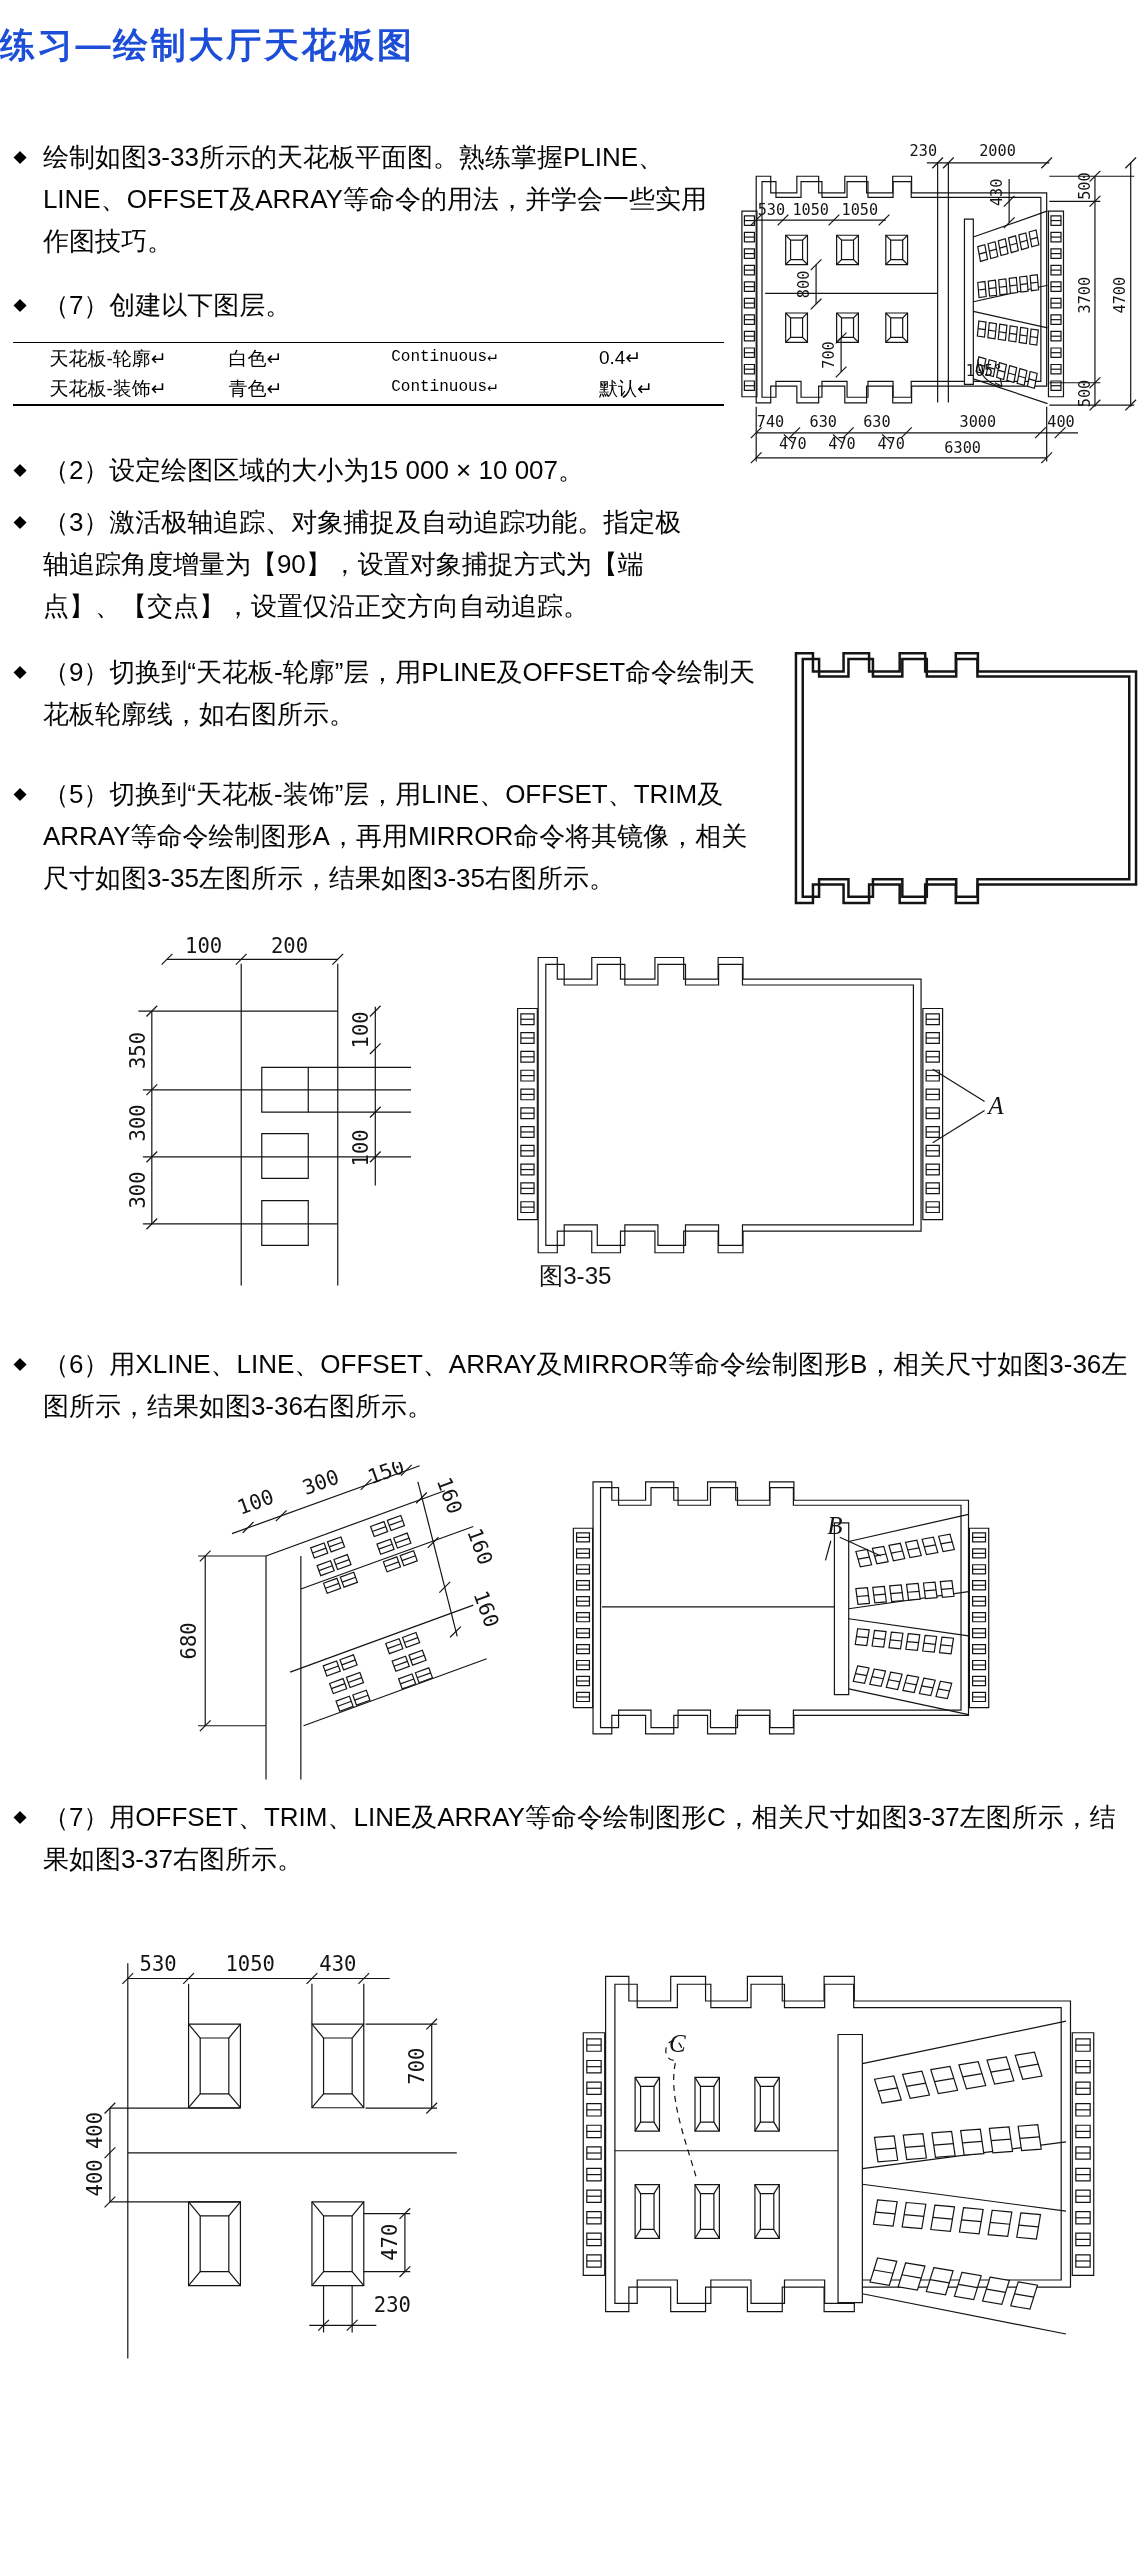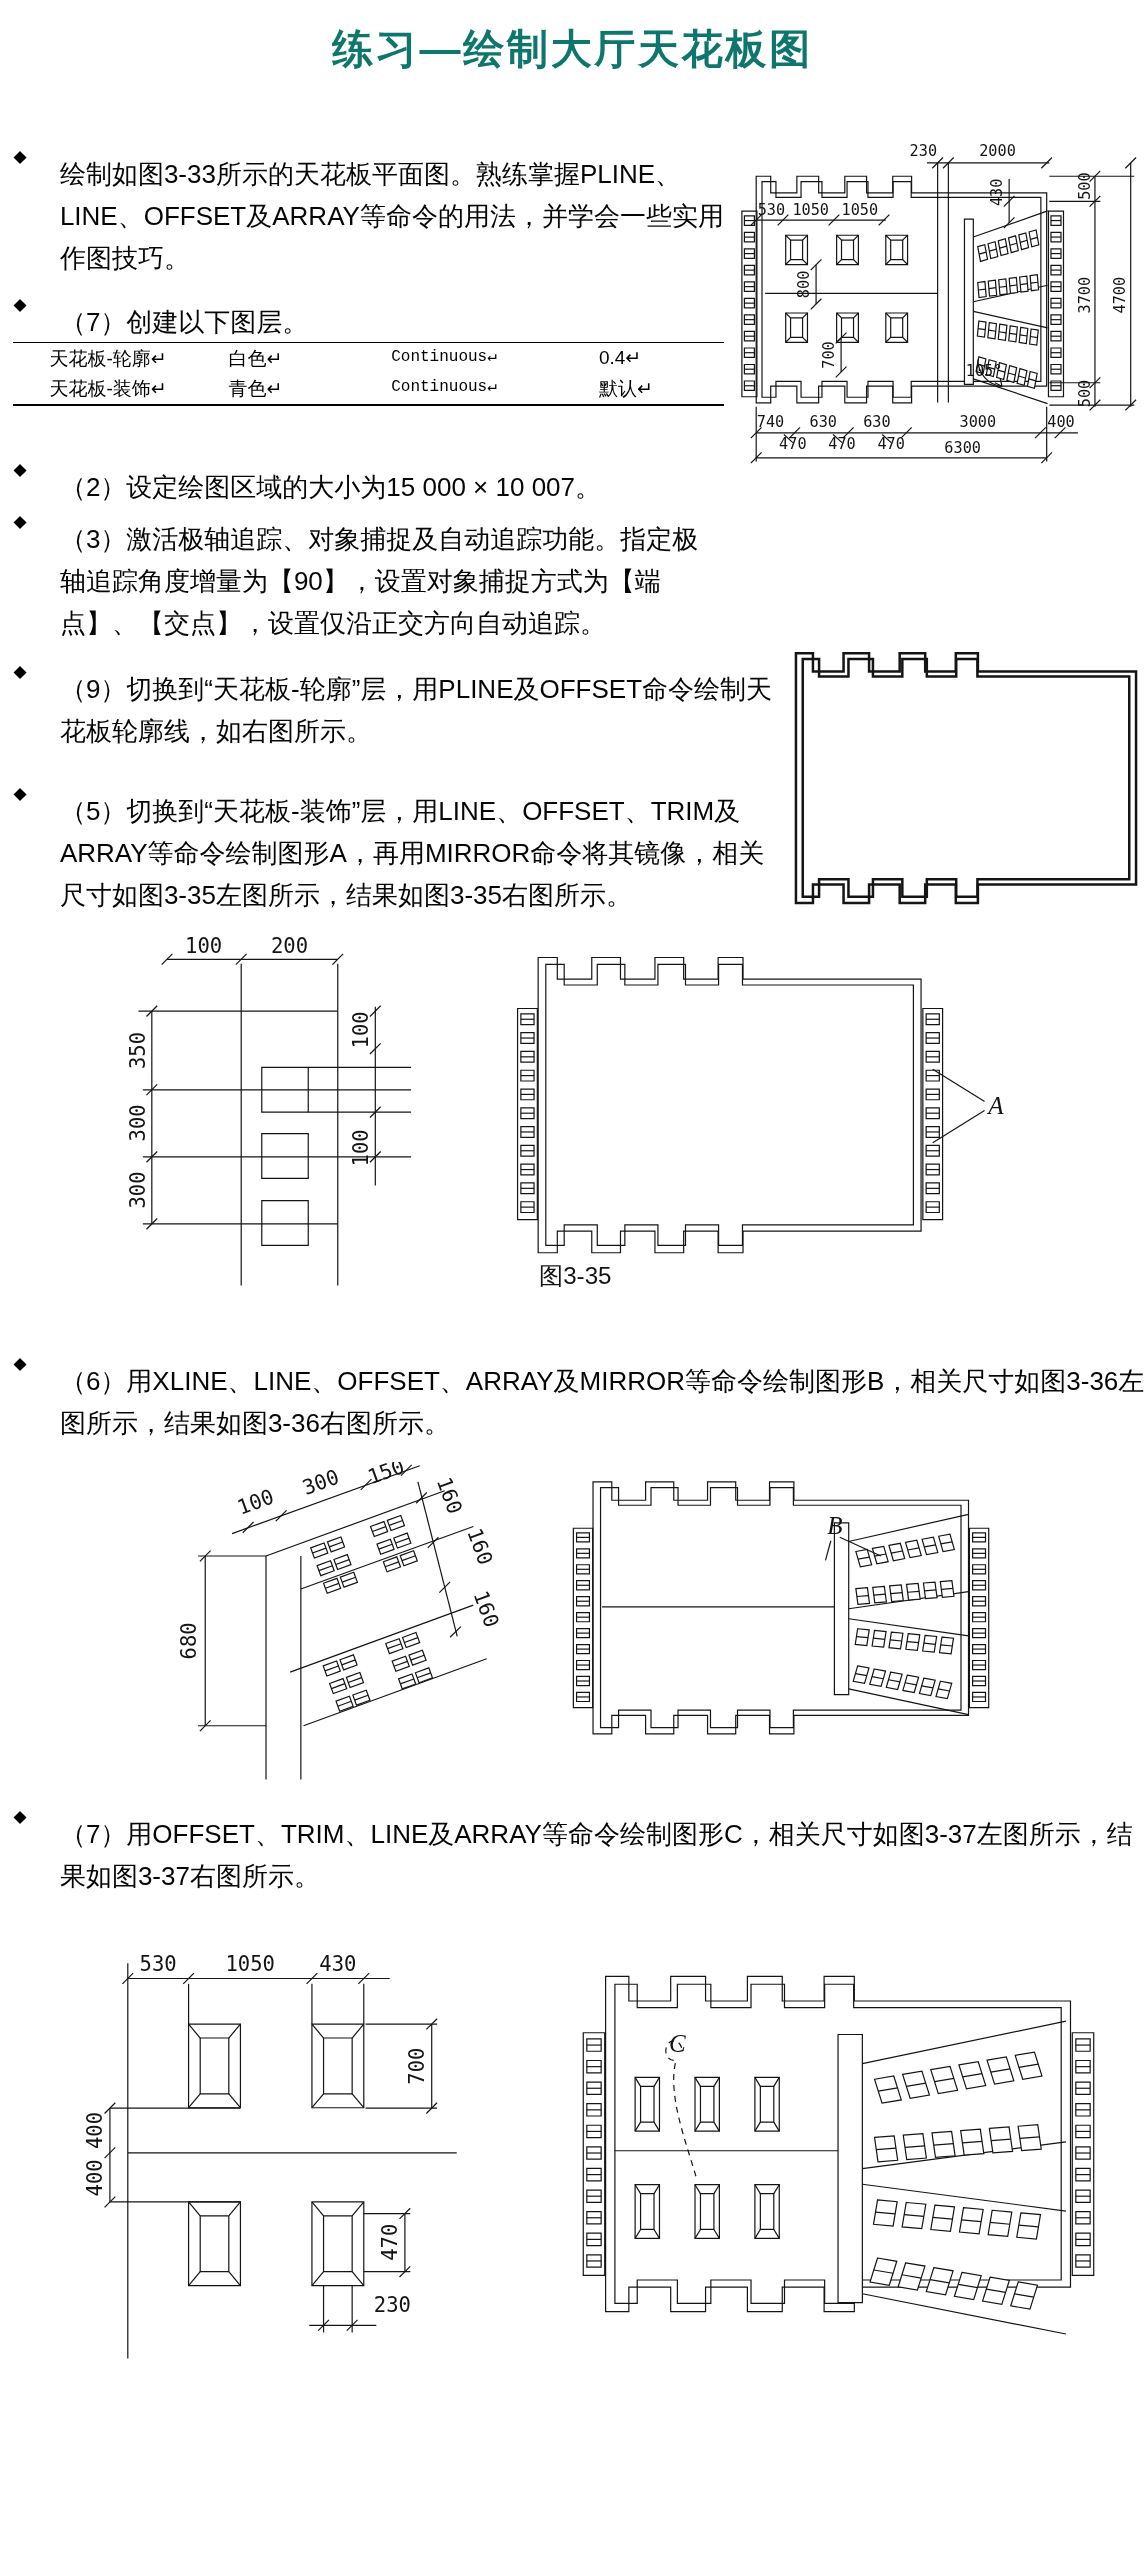--- a/index.html
+++ b/index.html
@@ -1,23 +1,23 @@
 <!DOCTYPE html>
 <html style="font-size:14.3px"><head>
 <meta charset="utf-8">
 <style>
   html,body{margin:0;padding:0;background:#fff}
   .page{position:relative;width:1145px;height:2576px;background:#fff;overflow:hidden;
         font-family:"Liberation Sans","DejaVu Sans",sans-serif;color:#000}
-  .title{position:absolute;top:21.5px;left:0;width:100%;text-align:center;
-         font-size:41px;font-weight:bold;color:#0f766e;letter-spacing:2.7px}
+  .title{position:absolute;top:21.5px;left:0;width:100%;
+         font-size:35px;font-weight:bold;color:#1d4ed8;letter-spacing:2.7px}
   .bullet{position:absolute;left:13.4px;display:flex;align-items:flex-start;
           font-size:26px;line-height:42px;color:#060606}
   .bullet .dm{flex:0 0 29.5px;width:29.5px;font-size:17px;line-height:42px;color:#000}
-  .bullet p{margin:17px}
+  .bullet p{margin:0}
   .b0{top:136px}.b0 p{width:680px}
   .b1{top:284px}.b1 p{width:680px}
   .b2{top:449px}.b2 p{width:698px}
   .b3{top:501px}.b3 p{width:657px}
   .b4{top:651px}.b4 p{width:716px}
   .b5{top:773px}.b5 p{width:707px}
   .b6{top:1343px}.b6 p{width:1087px}
   .b7{top:1796px}.b7 p{width:1087px}
   .ltable{position:absolute;left:13.4px;top:342px;width:711px;font-size:19px;
           border-top:1.8px solid #000;border-bottom:2.7px solid #000}

